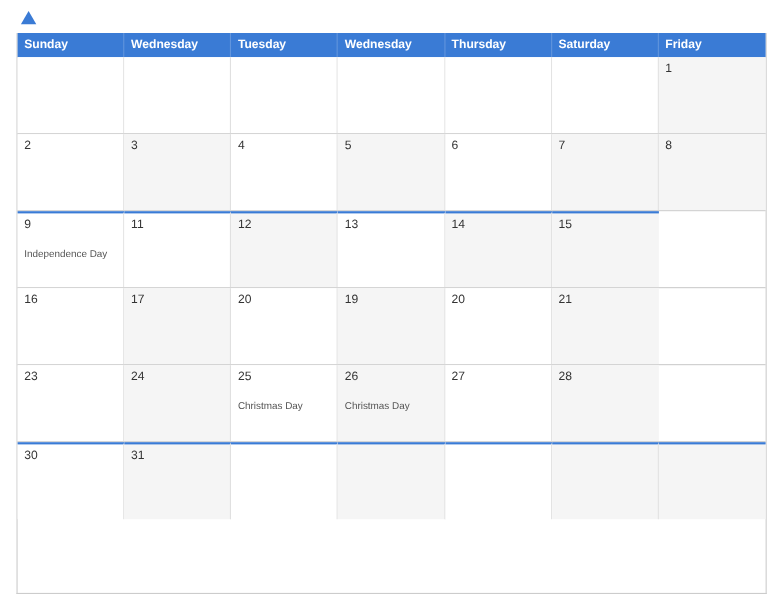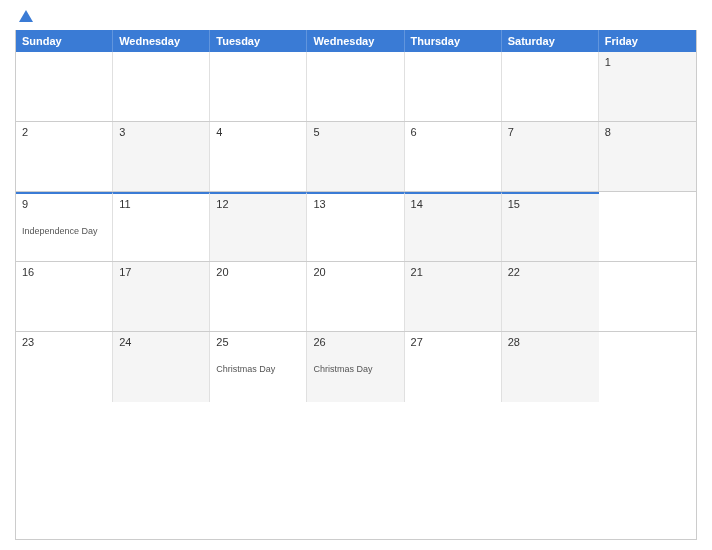--- a/index.html
+++ b/index.html
@@ -216,28 +216,28 @@
         <div class="cal-row">
           <div class="cal-cell">
             <span class="day-number">16</span>
           </div>
           <div class="cal-cell gray-bg">
             <span class="day-number">17</span>
           </div>
           <div class="cal-cell">
             <span class="day-number">20</span>
           </div>
+          <div class="cal-cell gray-bg">
+            <span class="day-number">19</span>
+          </div>
           <div class="cal-cell">
             <span class="day-number">20</span>
           </div>
           <div class="cal-cell gray-bg">
             <span class="day-number">21</span>
-          </div>
-          <div class="cal-cell gray-bg">
-            <span class="day-number">22</span>
           </div>
         </div>
         <div class="cal-row">
           <div class="cal-cell">
             <span class="day-number">23</span>
           </div>
           <div class="cal-cell gray-bg">
             <span class="day-number">24</span>
           </div>
           <div class="cal-cell">
@@ -247,16 +247,29 @@
           <div class="cal-cell gray-bg">
             <span class="day-number">26</span>
             <span class="holiday-text">Christmas Day</span>
           </div>
           <div class="cal-cell">
             <span class="day-number">27</span>
           </div>
           <div class="cal-cell gray-bg">
             <span class="day-number">28</span>
           </div>
+        </div>
+        <div class="cal-row">
+          <div class="cal-cell has-top-border">
+            <span class="day-number">30</span>
+          </div>
+          <div class="cal-cell gray-bg has-top-border">
+            <span class="day-number">31</span>
+          </div>
+          <div class="cal-cell has-top-border"></div>
+          <div class="cal-cell gray-bg has-top-border"></div>
+          <div class="cal-cell has-top-border"></div>
+          <div class="cal-cell gray-bg has-top-border"></div>
+          <div class="cal-cell gray-bg has-top-border"></div>
         </div>
       </div>
   </div>
 </div>
 
 </body></html>

